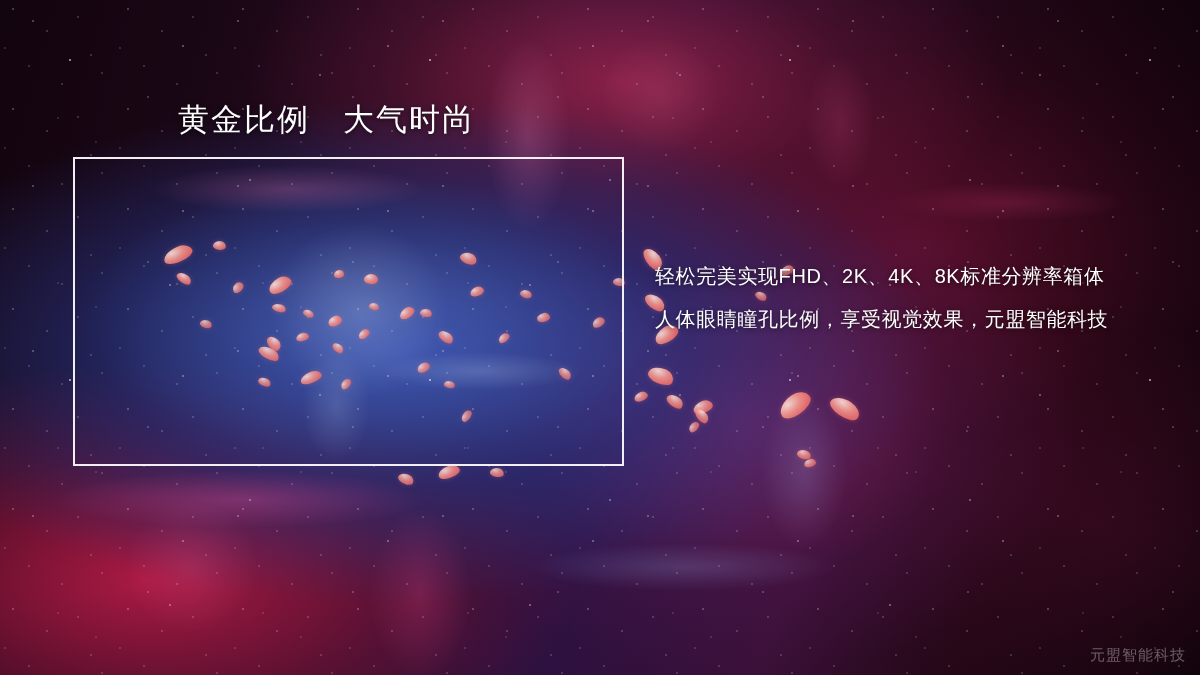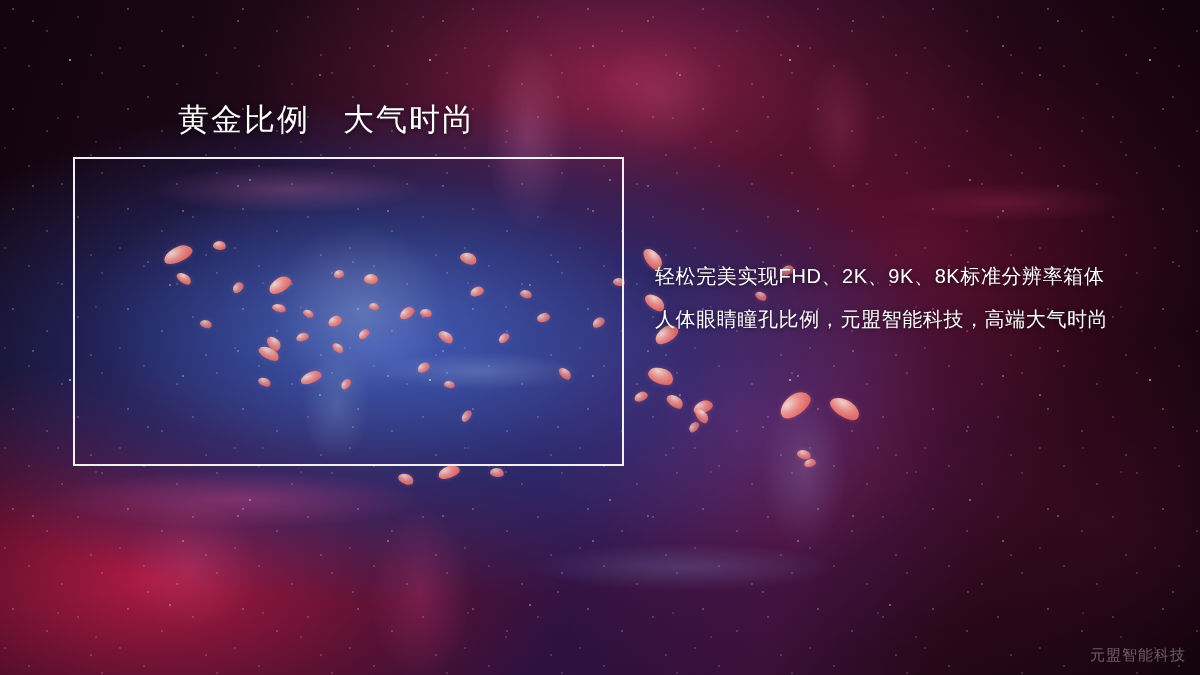--- a/index.html
+++ b/index.html
@@ -269,19 +269,19 @@
           <div class="petal" style="left: 438px; top: 466px; width: 22px; height: 12px; opacity: 0.92; transform: rotate(-18deg);"></div>
           <div class="petal" style="left: 460px; top: 412px; width: 13px; height: 8px; opacity: 0.82; transform: rotate(-50deg);"></div>
           <div class="petal" style="left: 200px; top: 320px; width: 12px; height: 8px; opacity: 0.82; transform: rotate(18deg);"></div>
         </div>
     </div>
   </div>
 
   <div id="slide-title">黄金比例　大气时尚</div>
 
   <div id="body-copy">
-    <div class="line">轻松完美实现FHD、2K、9K、8K标准分辨率箱体</div>
-    <div class="line">人体眼睛瞳孔比例，元盟智能科技，高端大气时尚</div>
+    <div class="line">轻松完美实现FHD、2K、4K、8K标准分辨率箱体</div>
+    <div class="line">人体眼睛瞳孔比例，享受视觉效果，元盟智能科技</div>
   </div>
 
   <div id="watermark">元盟智能科技</div>
 
 </div>
 
 </body></html>

